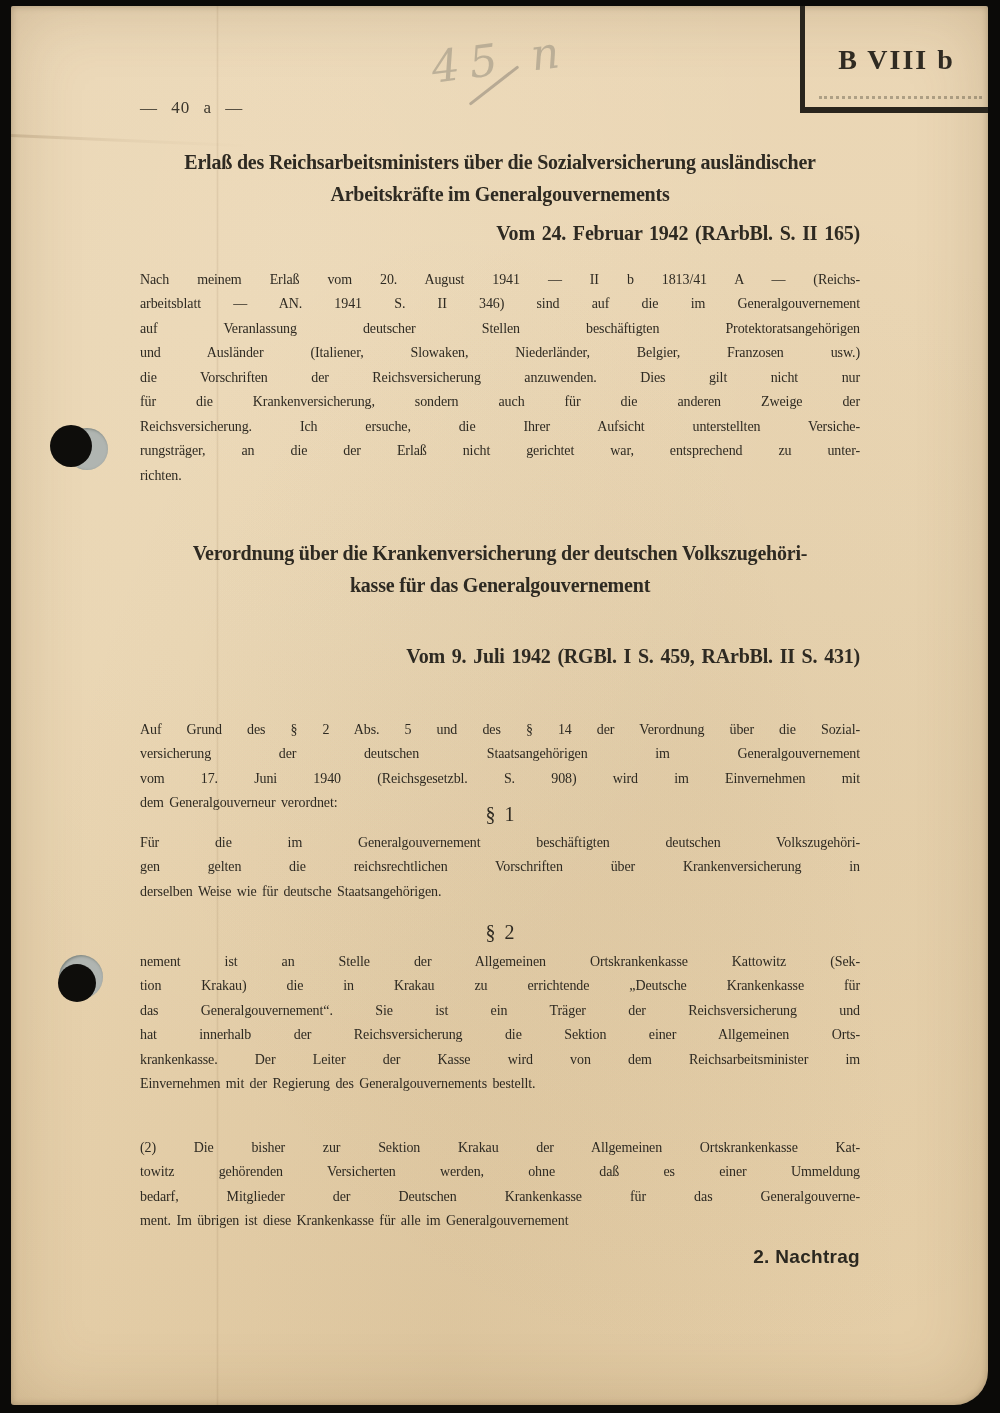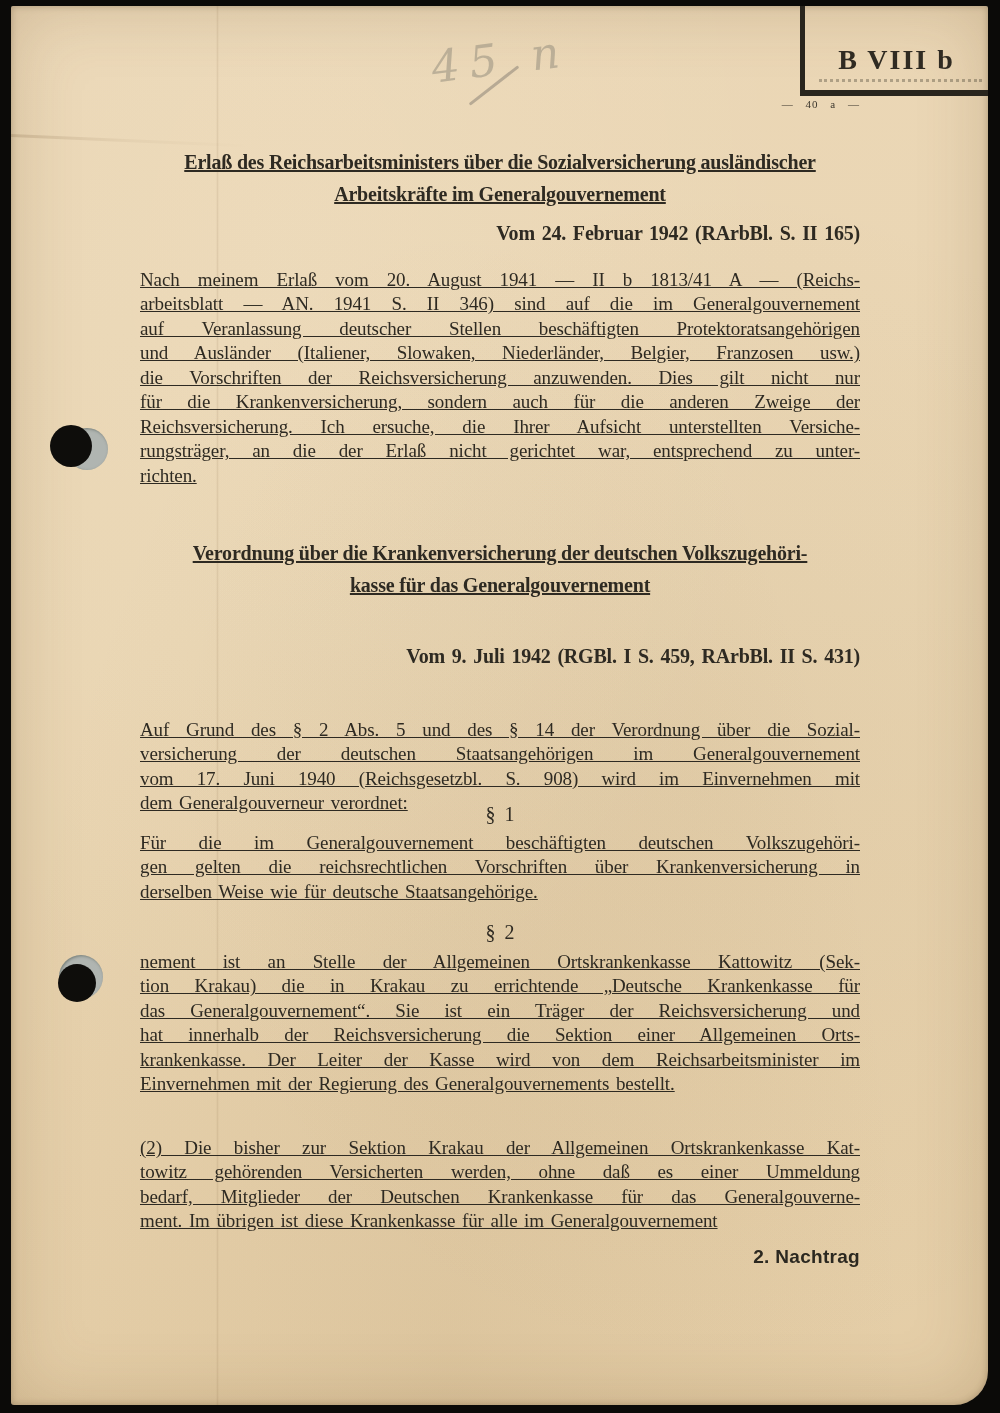--- a/index.html
+++ b/index.html
@@ -35,21 +35,21 @@
     position:absolute;left:205px;top:0;width:3px;height:100%;
     background:linear-gradient(to right, transparent, rgba(105,75,40,0.10), transparent);
   }
   .crease-h{
     position:absolute;left:0;top:128px;width:240px;height:3px;
     background:linear-gradient(to right, rgba(105,75,40,0.18), rgba(105,75,40,0.05), transparent);
     transform:rotate(2.5deg);transform-origin:left center;
   }
   
   .class-box{
-    position:absolute;top:0;right:0;left:789px;height:90px;
+    position:absolute;top:0;right:0;left:789px;height:107px;
     border-left:5px solid #29251d;
     border-bottom:6px solid #29251d;
   }
   .class-box .remnant{
     position:absolute;left:14px;right:6px;bottom:8px;height:0;
     border-top:3px dotted rgba(48,42,32,0.32);
   }
   .class-label{
     position:absolute;top:38px;left:0;right:0;
     text-align:center;font-weight:bold;font-size:28px;
@@ -63,29 +63,29 @@
     font-family:"DejaVu Serif",serif;letter-spacing:10px;
   }
   .pencil-stroke{
     position:absolute;left:452px;top:78px;width:62px;height:3px;
     background:rgba(140,132,118,0.55);transform:rotate(-38deg);
     border-radius:2px;
   }
   
   .page-number{
     position:absolute;left:129px;top:92px;width:720px;
-    text-align:right;font-size:11px;color:#3c372d;
+    text-align:left;font-size:17px;color:#3c372d;
     word-spacing:8px;letter-spacing:1px;
   }
   
   .col{position:absolute;left:129px;width:720px;}
   .heading{font-weight:bold;font-size:20px;line-height:32px;letter-spacing:-0.2px;}
   .dateline{font-weight:bold;font-size:20px;text-align:right;letter-spacing:-0.2px;word-spacing:2px;}
-  .para{font-size:19px;line-height:24.45px;word-spacing:2px;letter-spacing:-0.1px;}
-  .tline{text-align:justify;text-align-last:justify;white-space:nowrap;text-decoration:underline;}
+  .para{font-size:14px;line-height:24.45px;word-spacing:2px;letter-spacing:-0.1px;}
+  .tline{text-align:justify;text-align-last:justify;white-space:nowrap;}
   .tline.last{text-align-last:left;}
   .centered .tline, .centered .tline.last{text-align-last:center;}
   .sec-heading{font-size:20px;text-align:center;word-spacing:4px;}
   .footer-label{
     position:absolute;left:129px;top:1240px;width:720px;
     text-align:right;font-weight:bold;font-size:19px;
     font-family:"Liberation Sans","DejaVu Sans",sans-serif;
     color:#2b2820;letter-spacing:0.3px;
   }
   
@@ -111,21 +111,21 @@
       <div class="class-label">B VIII b</div>
     </div>
 
     <div class="pencil-note">45 n</div>
     <div class="pencil-stroke"></div>
 
     <div class="page-number">— 40 a —</div>
 
     <div class="col heading centered" style="top:140px;">
         <div class="tline">Erlaß des Reichsarbeitsministers über die Sozialversicherung ausländischer</div>
-        <div class="tline last">Arbeitskräfte im Generalgouvernement</div>
+        <div class="tline last">Arbeitskräfte im Generalgouvernements</div>
       </div>
 
     <div class="col dateline" style="top:216px;">Vom 24. Februar 1942 (RArbBl. S. II 165)</div>
 
     <div class="col para" style="top:262px;">
         <div class="tline">Nach meinem Erlaß vom 20. August 1941 — II b 1813/41 A — (Reichs-</div>
         <div class="tline">arbeitsblatt — AN. 1941 S. II 346) sind auf die im Generalgouvernement</div>
         <div class="tline">auf Veranlassung deutscher Stellen beschäftigten Protektoratsangehörigen</div>
         <div class="tline">und Ausländer (Italiener, Slowaken, Niederländer, Belgier, Franzosen usw.)</div>
         <div class="tline">die Vorschriften der Reichsversicherung anzuwenden. Dies gilt nicht nur</div>
@@ -146,21 +146,21 @@
         <div class="tline">Auf Grund des § 2 Abs. 5 und des § 14 der Verordnung über die Sozial-</div>
         <div class="tline">versicherung der deutschen Staatsangehörigen im Generalgouvernement</div>
         <div class="tline">vom 17. Juni 1940 (Reichsgesetzbl. S. 908) wird im Einvernehmen mit</div>
         <div class="tline last">dem Generalgouverneur verordnet:</div>
       </div>
 
     <div class="col sec-heading" style="top:797px;">§ 1</div>
     <div class="col para" style="top:825px;">
         <div class="tline">Für die im Generalgouvernement beschäftigten deutschen Volkszugehöri-</div>
         <div class="tline">gen gelten die reichsrechtlichen Vorschriften über Krankenversicherung in</div>
-        <div class="tline last">derselben Weise wie für deutsche Staatsangehörige.</div>
+        <div class="tline last">derselben Weise wie für deutsche Staatsangehörigen.</div>
       </div>
 
     <div class="col sec-heading" style="top:915px;">§ 2</div>
     <div class="col para" style="top:944px;">
         <div class="tline">nement ist an Stelle der Allgemeinen Ortskrankenkasse Kattowitz (Sek-</div>
         <div class="tline">tion Krakau) die in Krakau zu errichtende „Deutsche Krankenkasse für</div>
         <div class="tline">das Generalgouvernement“. Sie ist ein Träger der Reichsversicherung und</div>
         <div class="tline">hat innerhalb der Reichsversicherung die Sektion einer Allgemeinen Orts-</div>
         <div class="tline">krankenkasse. Der Leiter der Kasse wird von dem Reichsarbeitsminister im</div>
         <div class="tline last">Einvernehmen mit der Regierung des Generalgouvernements bestellt.</div>

